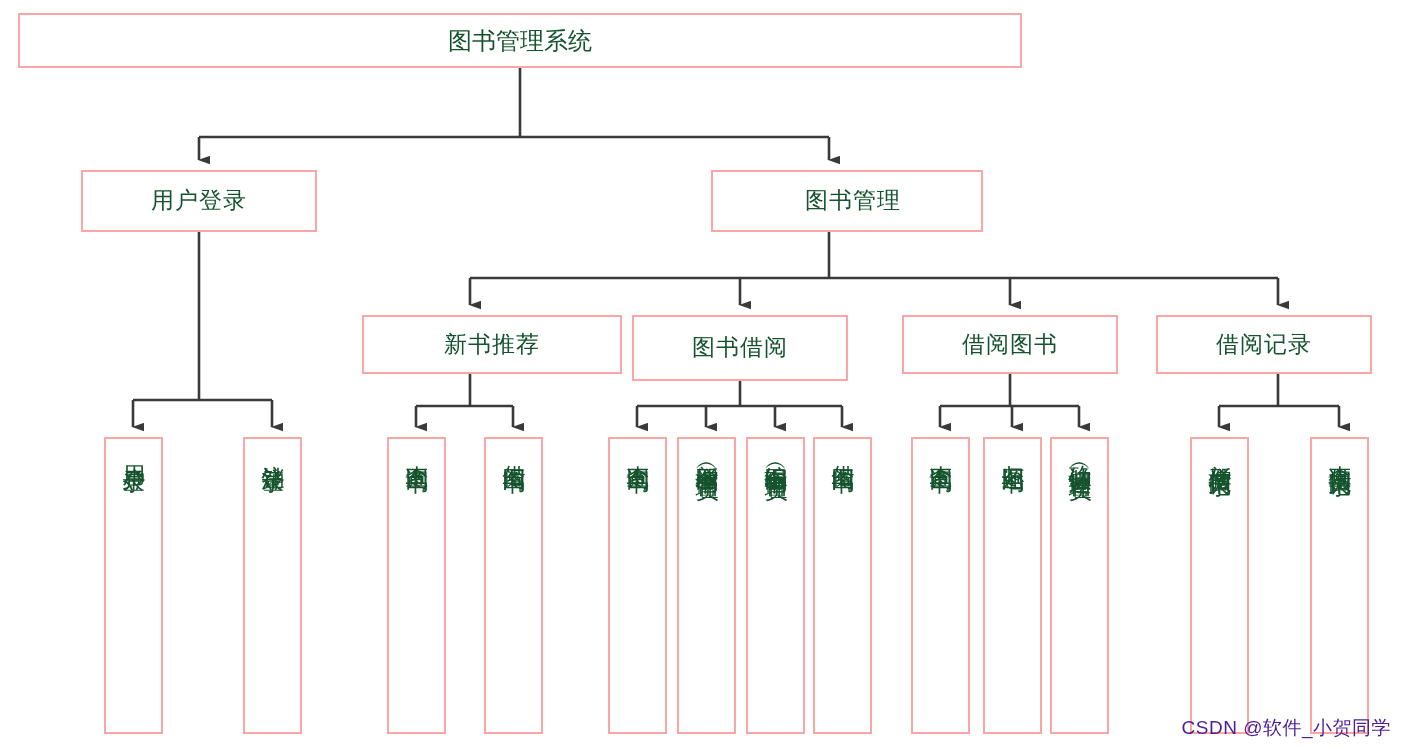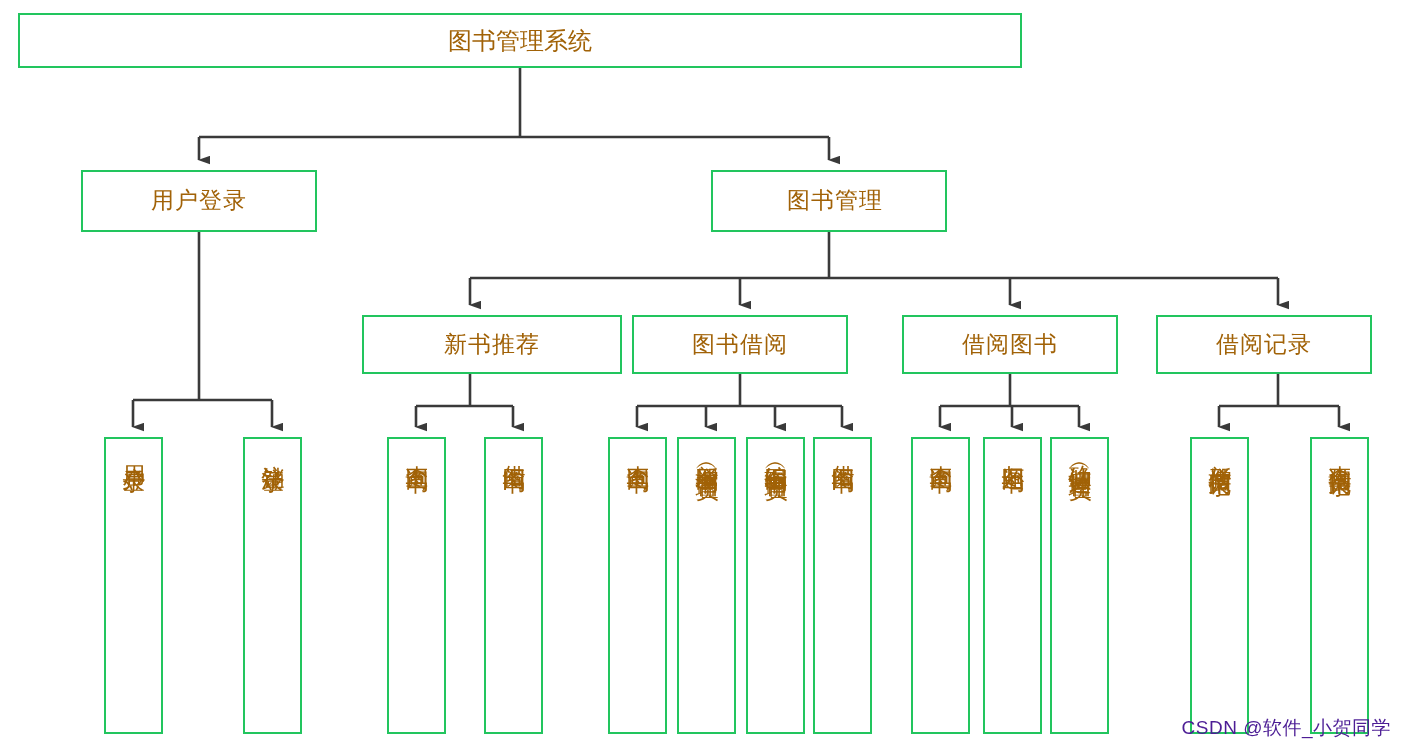--- a/index.html
+++ b/index.html
@@ -21,26 +21,26 @@
     position: absolute;
     left: 0;
     top: 0;
     width: 1405px;
     height: 747px;
     pointer-events: none;
   }
   .node {
     position: absolute;
     box-sizing: border-box;
-    border: 2px solid #22c55e;
+    border: 2px solid #fca5a5;
     background: #ffffff;
     display: flex;
     align-items: center;
     justify-content: center;
-    color: #a16207;
+    color: #14532d;
   }
   .node.h {
     font-size: 23px;
     letter-spacing: 1px;
     line-height: 1.2;
   }
   .node.root {
     font-size: 24px;
   }
   .node.leaf {
@@ -122,28 +122,28 @@
     </g>
   </svg>
 
   <div class="node root" style="left:18px; top:13px; width:1004px; height:55px;">
     <span>图书管理系统</span>
   </div>
 
   <div class="node h" style="left:81px; top:170px; width:236px; height:62px;">
     <span>用户登录</span>
   </div>
-  <div class="node h" style="left:711px; top:170px; width:236px; height:62px;padding-left:12px;">
+  <div class="node h" style="left:711px; top:170px; width:272px; height:62px;padding-left:12px;">
     <span>图书管理</span>
   </div>
 
   <div class="node h" style="left:362px; top:315px; width:260px; height:59px;">
     <span>新书推荐</span>
   </div>
-  <div class="node h" style="left:632px; top:315px; width:216px; height:59px;">
+  <div class="node h" style="left:632px; top:315px; width:216px; height:66px;">
     <span>图书借阅</span>
   </div>
   <div class="node h" style="left:902px; top:315px; width:216px; height:59px;">
     <span>借阅图书</span>
   </div>
   <div class="node h" style="left:1156px; top:315px; width:216px; height:59px;">
     <span>借阅记录</span>
   </div>
 
   <div class="node leaf" style="left:104px; top:437px; width:59px; height:297px;">

